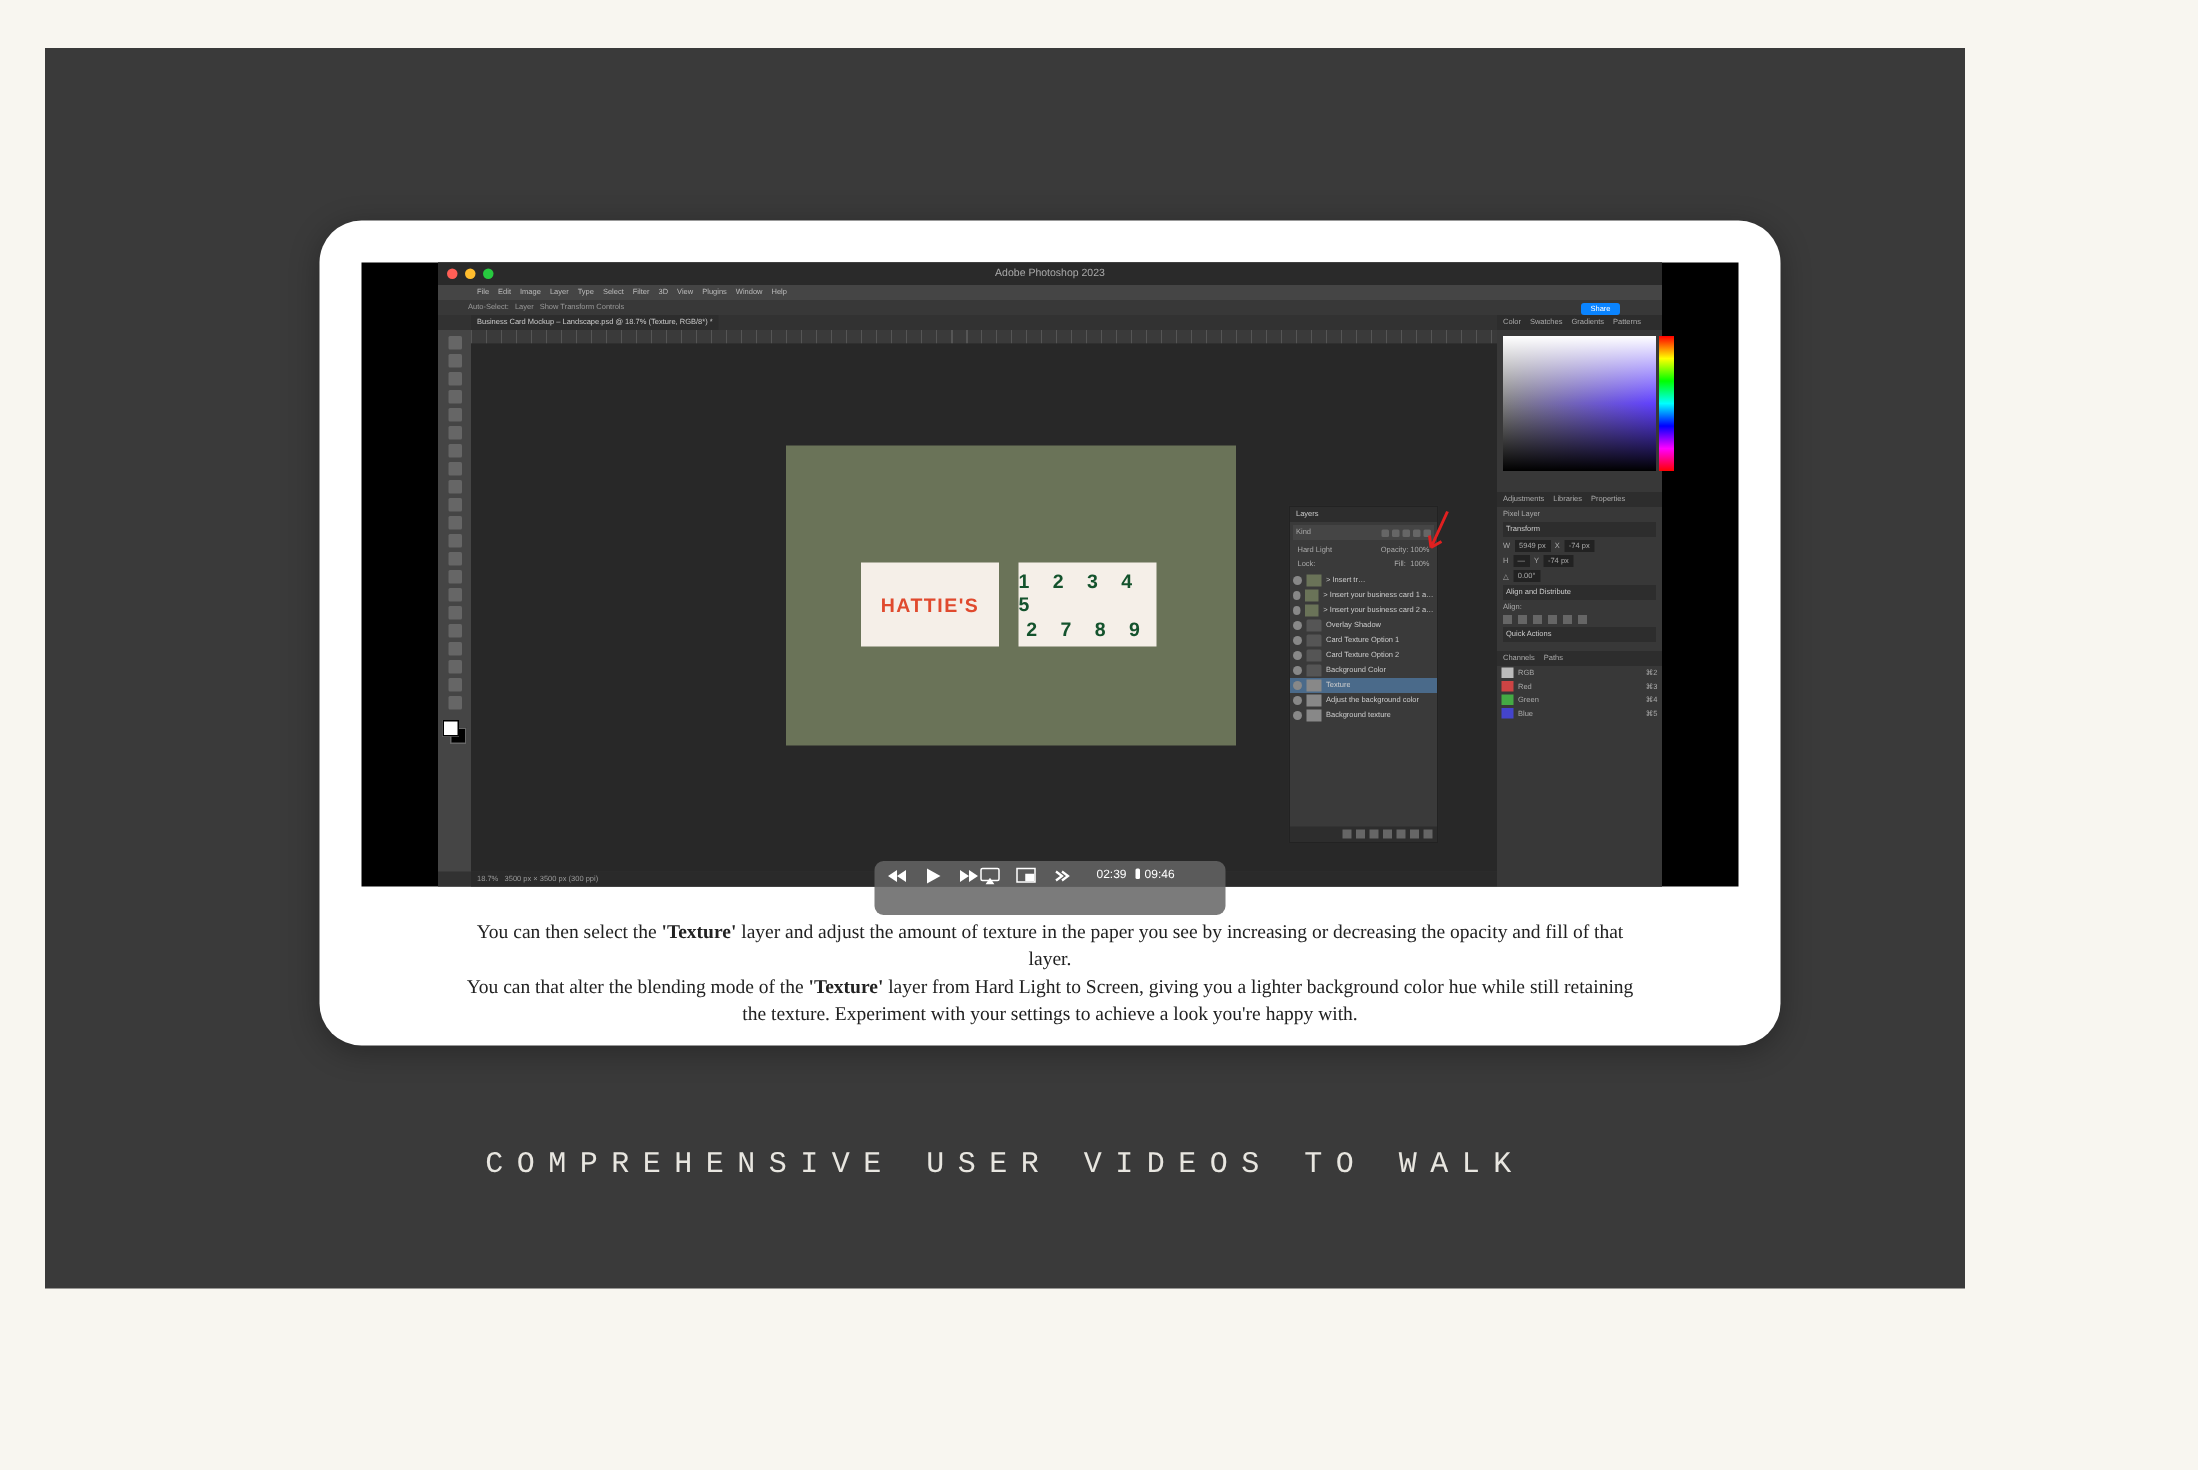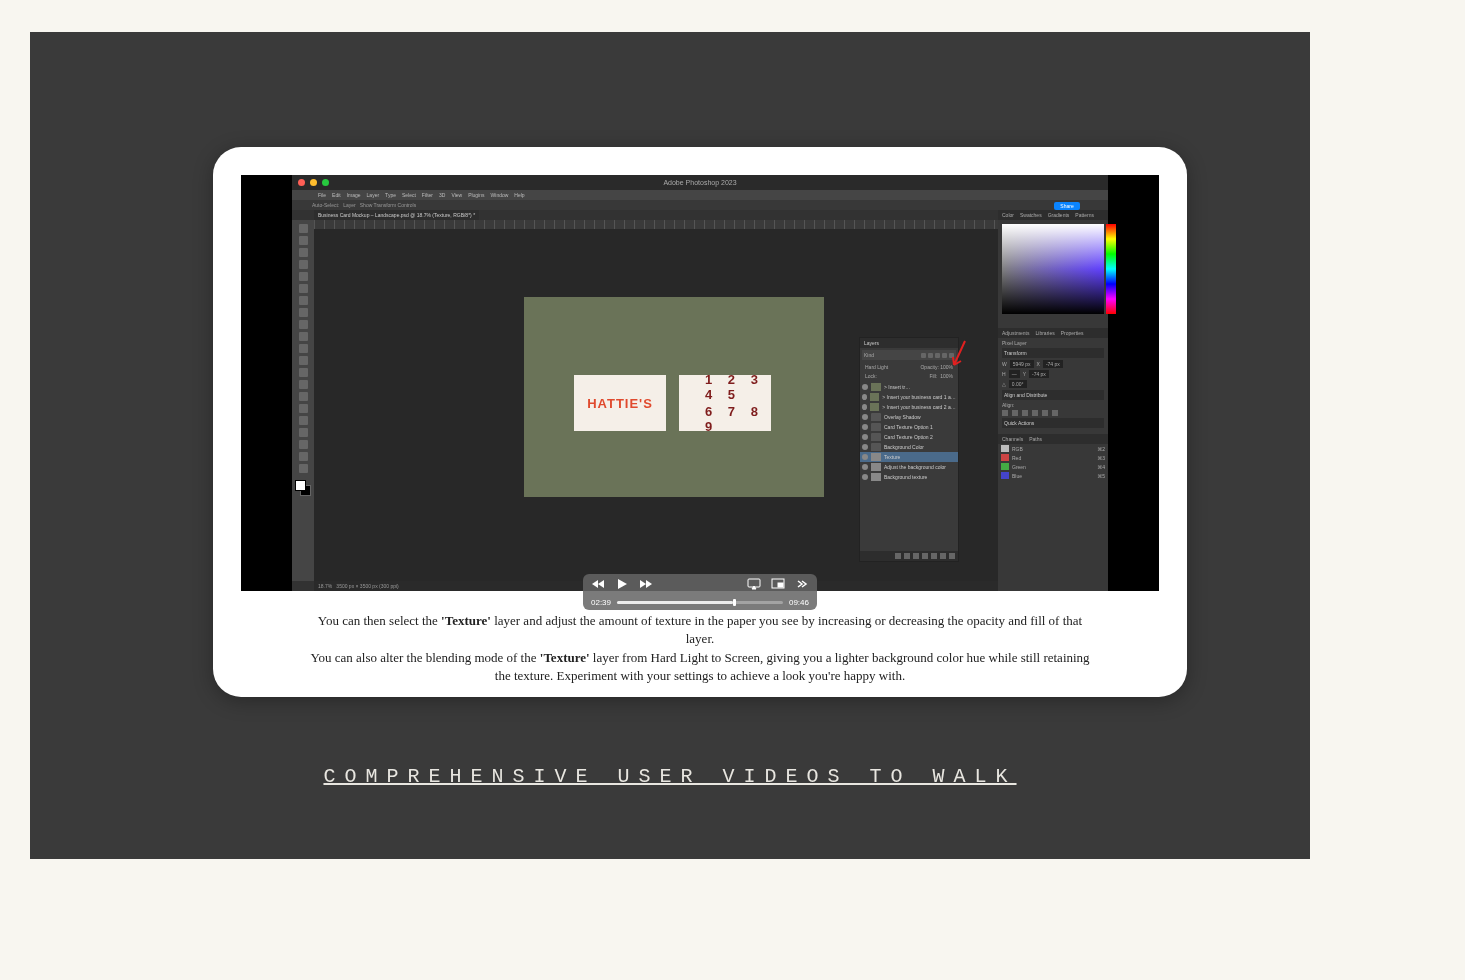--- a/index.html
+++ b/index.html
@@ -117,21 +117,21 @@
   position: absolute; left: 210px; top: 68px; width: 300px; height: 200px;
   background: #6a7358;
 }
 .card1, .card2 {
   position: absolute; top: 78px; width: 92px; height: 56px; background: #f5efe8;
   display: flex; align-items: center; justify-content: center;
 }
 .card1 { left: 50px; }
 .card2 { left: 155px; flex-direction: column; gap: 2px; }
 .card1-text { color: #e04a2e; font: bold 13px Arial; letter-spacing: 1px; }
-.card2-row { color: #7f1d1d; font: bold 13px Arial; letter-spacing: 6px; margin-left: 26px; }
+.card2-row { color: #14532d; font: bold 13px Arial; letter-spacing: 6px; }
 .layers-panel {
   position: absolute; left: 545px; top: 108px; width: 100px; height: 225px;
   background: #3a3a3a; border: 1px solid #222;
 }
 .lp-tab { font: 5px Arial; color: #ccc; padding: 2px 4px; background: #2d2d2d; }
 .lp-search { height: 10px; background: #454545; margin: 2px; display: flex; align-items: center; justify-content: space-between; padding: 0 2px; }
 .lp-search .dots { display: flex; gap: 2px; }
 .lp-search .dots span { width: 5px; height: 5px; background: #666; border-radius: 1px; display: inline-block; }
 .lp-blend { height: 10px; display: flex; align-items: center; justify-content: space-between; padding: 0 3px; font: 5px Arial; color: #aaa; margin: 0 2px; }
 .lp-lock { height: 8px; display: flex; align-items: center; gap: 3px; padding: 0 3px; font: 5px Arial; color: #aaa; margin: 0 2px 2px; }
@@ -174,21 +174,21 @@
   position: absolute; left: 22px; bottom: 0; right: 110px; height: 10px;
   background: #2a2a2a; font: 5px/10px Arial; color: #999; padding-left: 4px;
 }
 .media-controls {
   position: absolute;
   left: 50%; transform: translateX(-50%);
   top: 427px;
   width: 234px; height: 36px;
   background: rgba(100,100,100,0.85);
   border-radius: 6px;
-  display: flex; flex-direction: column;
+  display: flex; flex-direction: row;
 }
 .mc-top { height: 20px; display: flex; align-items: center; justify-content: space-between; padding: 0 8px; }
 .mc-group { display: flex; align-items: center; gap: 10px; }
 .mc-icon { color: #fff; width: 14px; height: 14px; display: flex; align-items: center; justify-content: center; }
 .mc-bottom { height: 16px; display: flex; align-items: center; gap: 6px; padding: 0 8px; }
 .mc-time { font: 8px Arial; color: #fff; }
 .mc-track { flex: 1; height: 3px; background: rgba(255,255,255,0.3); position: relative; border-radius: 2px; }
 .mc-prog { position: absolute; left: 0; top: 0; height: 100%; width: 70%; background: rgba(255,255,255,0.8); border-radius: 2px; }
 .mc-thumb { position: absolute; left: 70%; top: -2px; width: 3px; height: 7px; background: #fff; border-radius: 1px; }
 .caption {
@@ -202,21 +202,20 @@
 }
 .caption p { margin-bottom: 2px; }
 .promo {
   position: absolute;
   left: 0; right: 0;
   top: 728px;
   text-align: center;
   color: #e8e6e0;
   font: 20px/1.7 "Courier New", monospace;
   letter-spacing: 9px;
-  text-decoration: underline;
 }
 </style>
 </head>
 <body>
 
 <div class="outer-frame">
 
   <div class="video-card">
 
     <div class="video-area">
@@ -284,21 +283,21 @@
           </div>
         </div>
 
         <div class="ps-canvas-zone">
           <div class="ps-canvas">
             <div class="card1">
               <span class="card1-text">HATTIE'S</span>
             </div>
             <div class="card2">
               <span class="card2-row">1 2 3 4 5</span>
-              <span class="card2-row">6 7 8 9</span>
+              <span class="card2-row">2 7 8 9</span>
             </div>
           </div>
 
           <div class="layers-panel">
             <div class="lp-tab">Layers</div>
             <div class="lp-search">
               <span style="font:5px Arial;color:#aaa;">Kind</span>
               <span class="dots">
                   <span></span>
                   <span></span>
@@ -531,21 +530,21 @@
         </div>
         <span class="mc-time">09:46</span>
       </div>
     </div>
 
     <div class="caption">
       <p>
         <span>You can then select the </span><b>'Texture'</b><span> layer and adjust the amount of texture in the paper you see by increasing or decreasing the opacity and fill of that layer.</span>
       </p>
       <p>
-        <span>You can also alter the blending mode of the </span><b>'Texture'</b><span> layer from Hard Light to Screen, giving you a lighter background color hue while still retaining the texture. Experiment with your settings to achieve a look you're happy with.</span>
+        <span>You can that alter the blending mode of the </span><b>'Texture'</b><span> layer from Hard Light to Screen, giving you a lighter background color hue while still retaining the texture. Experiment with your settings to achieve a look you're happy with.</span>
       </p>
     </div>
   </div>
 
   <div class="promo">
     <div>COMPREHENSIVE USER VIDEOS TO WALK</div>
   </div>
 </div>
 
 </body></html>

